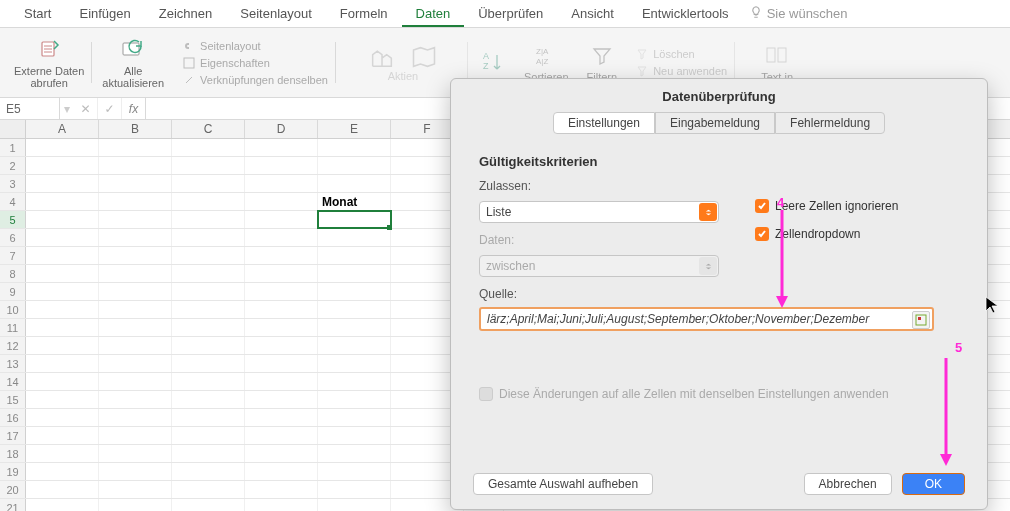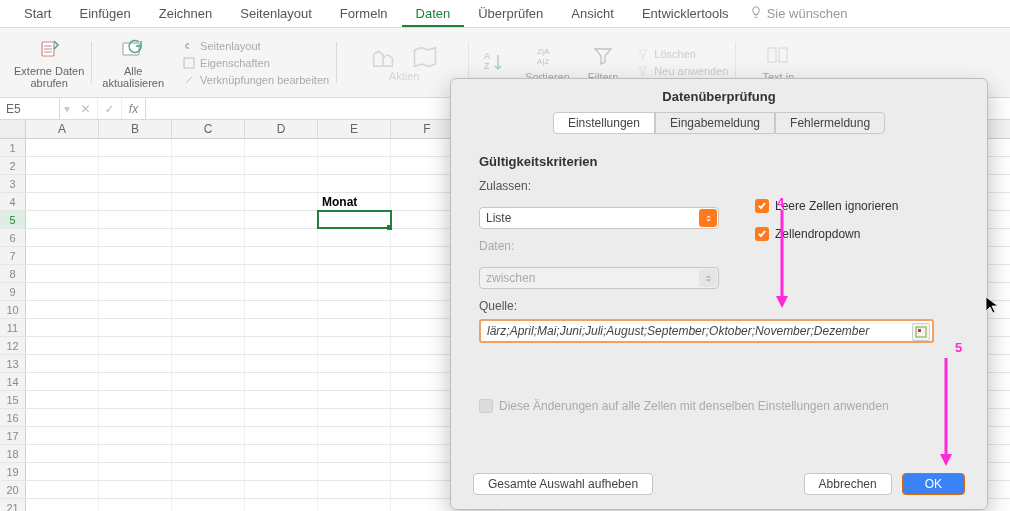--- a/index.html
+++ b/index.html
@@ -45,21 +45,21 @@
   
   .dialog { position: absolute; left: 450px; top: 78px; width: 538px; height: 432px; background: #ececec; border: 1px solid #bdbdbd; border-radius: 6px; box-shadow: 0 8px 24px rgba(0,0,0,0.25); display: flex; flex-direction: column; }
   .dlg-title { text-align: center; font-weight: 600; font-size: 13px; padding: 10px 0 8px; color: #333; }
   .dlg-tabs { display: flex; justify-content: center; gap: 0; margin-bottom: 6px; }
   .dlg-tab { padding: 3px 14px; font-size: 12px; border: 1px solid #c9c9c9; background: #ececec; color: #444; }
   .dlg-tab:first-child { border-radius: 4px 0 0 4px; }
   .dlg-tab:last-child { border-radius: 0 4px 4px 0; }
   .dlg-tab.active { background: #fff; }
   .dlg-body { padding: 8px 28px; flex: 1; position: relative; }
   .section-title { font-weight: 600; color: #333; margin: 6px 0 10px; font-size: 13px; }
-  .form-col { display: flex; flex-direction: column; gap: 14px; }
+  .form-col { display: flex; flex-direction: column; gap: 8px; }
   .lbl { font-size: 12px; color: #555; }
   .lbl.disabled { color: #aaa; }
   .select { width: 240px; height: 22px; background: #fff; border: 1px solid #c6c6c6; border-radius: 4px; display: flex; align-items: center; padding: 0 6px; font-size: 12px; position: relative; }
   .select .arrow { position: absolute; right: 1px; top: 1px; bottom: 1px; width: 18px; background: #ff7a1a; border-radius: 3px; display: flex; align-items: center; justify-content: center; }
   .select .arrow svg { width: 9px; height: 9px; fill: #fff; }
   .select.disabled { background: #f0f0f0; color: #aaa; }
   .select.disabled .arrow { background: #e5e5e5; }
   .select.disabled .arrow svg { fill: #aaa; }
   .chk { display: flex; align-items: center; gap: 6px; font-size: 12px; color: #333; text-align: center; }
   .chk .box { width: 14px; height: 14px; background: #ff7a1a; border-radius: 3px; display: flex; align-items: center; justify-content: center; }
@@ -140,21 +140,21 @@
       <div class="mi">
           <span class="mic"><svg viewBox="0 0 14 14">
               <rect x="2" y="2" width="10" height="10" fill="none" stroke="#999"></rect>
             </svg></span>
           <span>Eigenschaften</span>
         </div>
       <div class="mi">
           <span class="mic"><svg viewBox="0 0 14 14">
               <path d="M4 10l6-6" stroke="#999"></path>
             </svg></span>
-          <span>Verknüpfungen bearbeiten</span>
+          <span>Verknüpfungen denselben</span>
         </div>
     </div>
   </div>
   <div class="rgroup vsep faded" style="width:130px">
     <div class="big" style="flex-direction:row;gap:14px">
       <span class="ic">
           <svg width="28" height="28" viewBox="0 0 24 24">
             <path d="M4 20V10l4-3 4 3v10M4 20h8M12 20h8v-7l-4-3-4 3" fill="none" stroke="#bbb" stroke-width="1.3"></path>
           </svg>
         </span>

